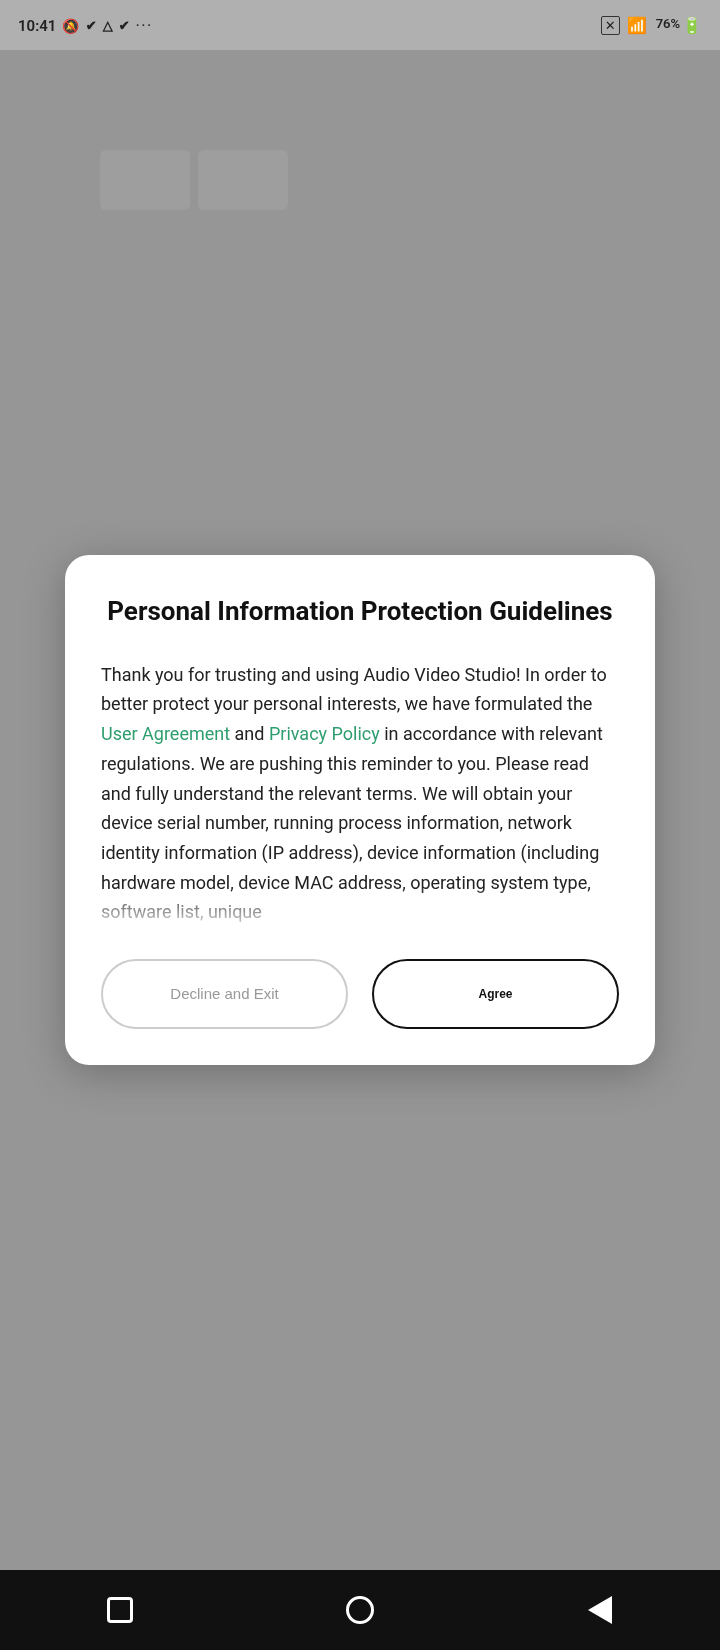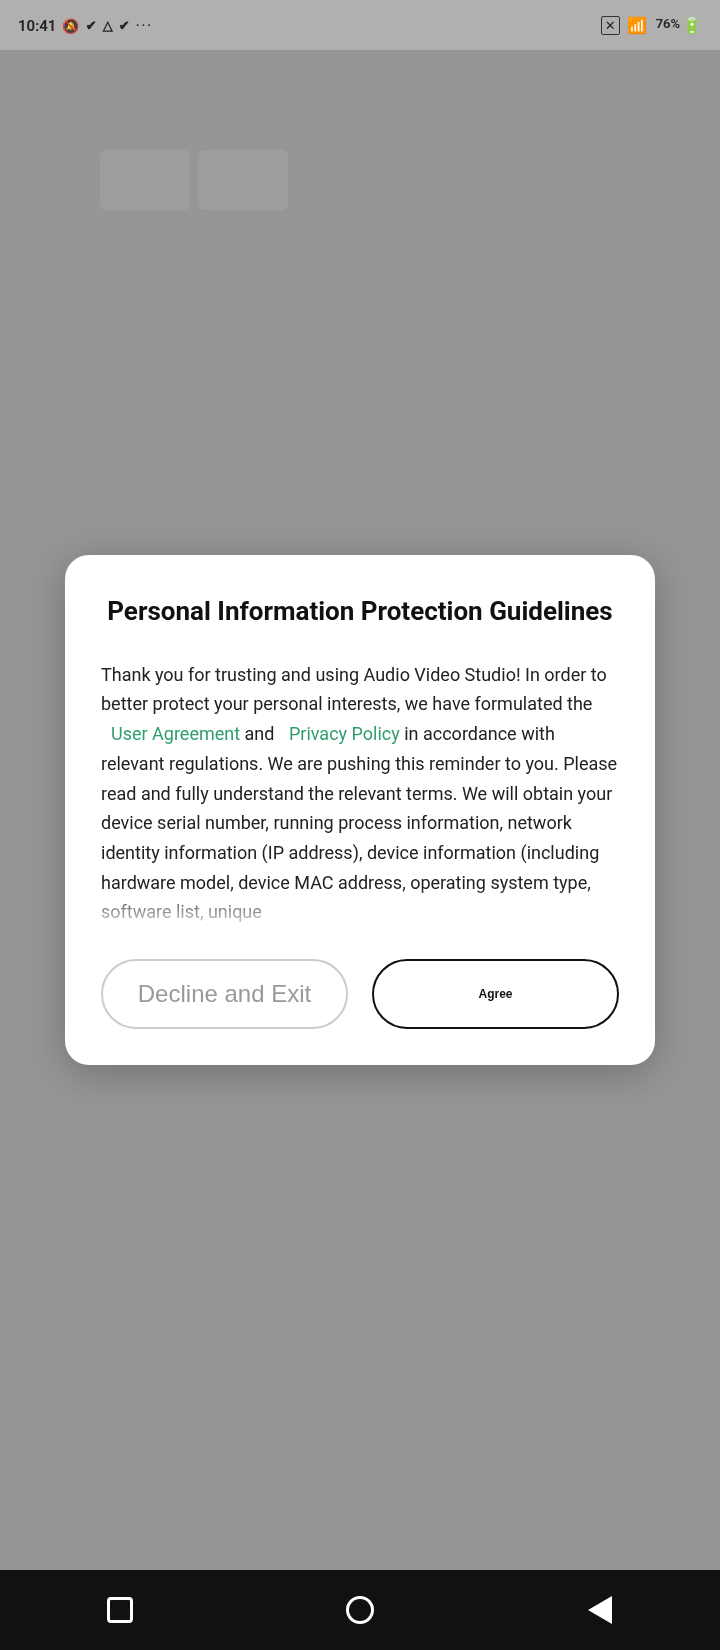--- a/index.html
+++ b/index.html
@@ -111,37 +111,36 @@
       bottom: 0;
       left: 0;
       right: 0;
       height: 40px;
       background: linear-gradient(transparent, rgba(255,255,255,0.85));
     }
 
     .link-green {
       color: #2e9e6e;
       text-decoration: none;
-      margin-left: 10px;
     }
 
     .dialog-actions {
       display: flex;
       gap: 24px;
       align-items: center;
       justify-content: space-between;
     }
 
     .btn-decline {
       flex: 1;
       height: 70px;
       border: 2px solid #ccc;
       background: transparent;
       border-radius: 35px;
-      font-size: 24px;
+      font-size: 15px;
       color: #999;
       cursor: pointer;
       font-weight: 400;
     }
 
     .btn-agree {
       flex: 1;
       height: 70px;
       border: 2.5px solid #111;
       background: transparent;

